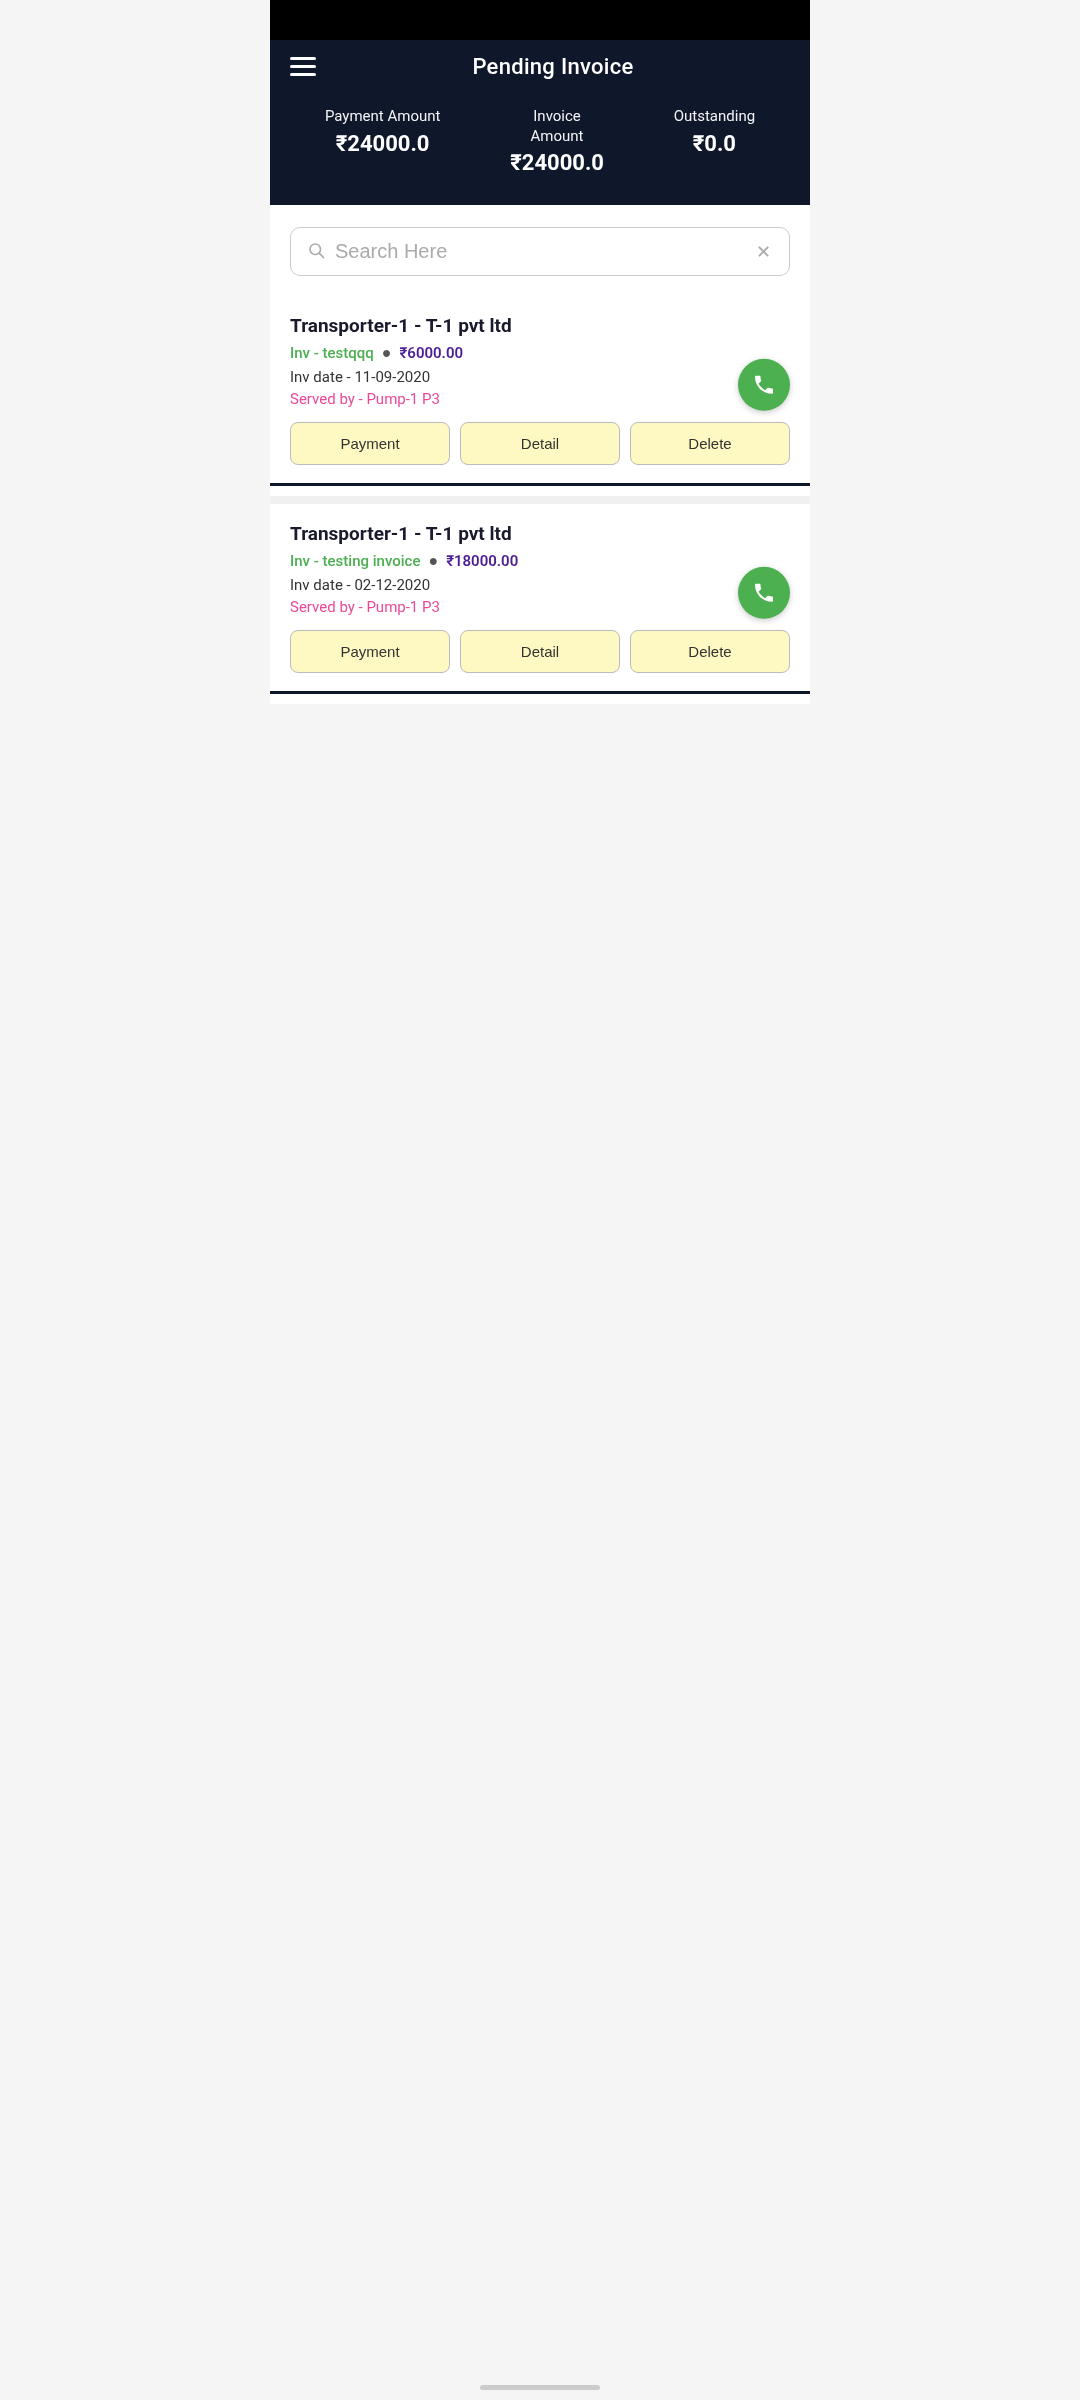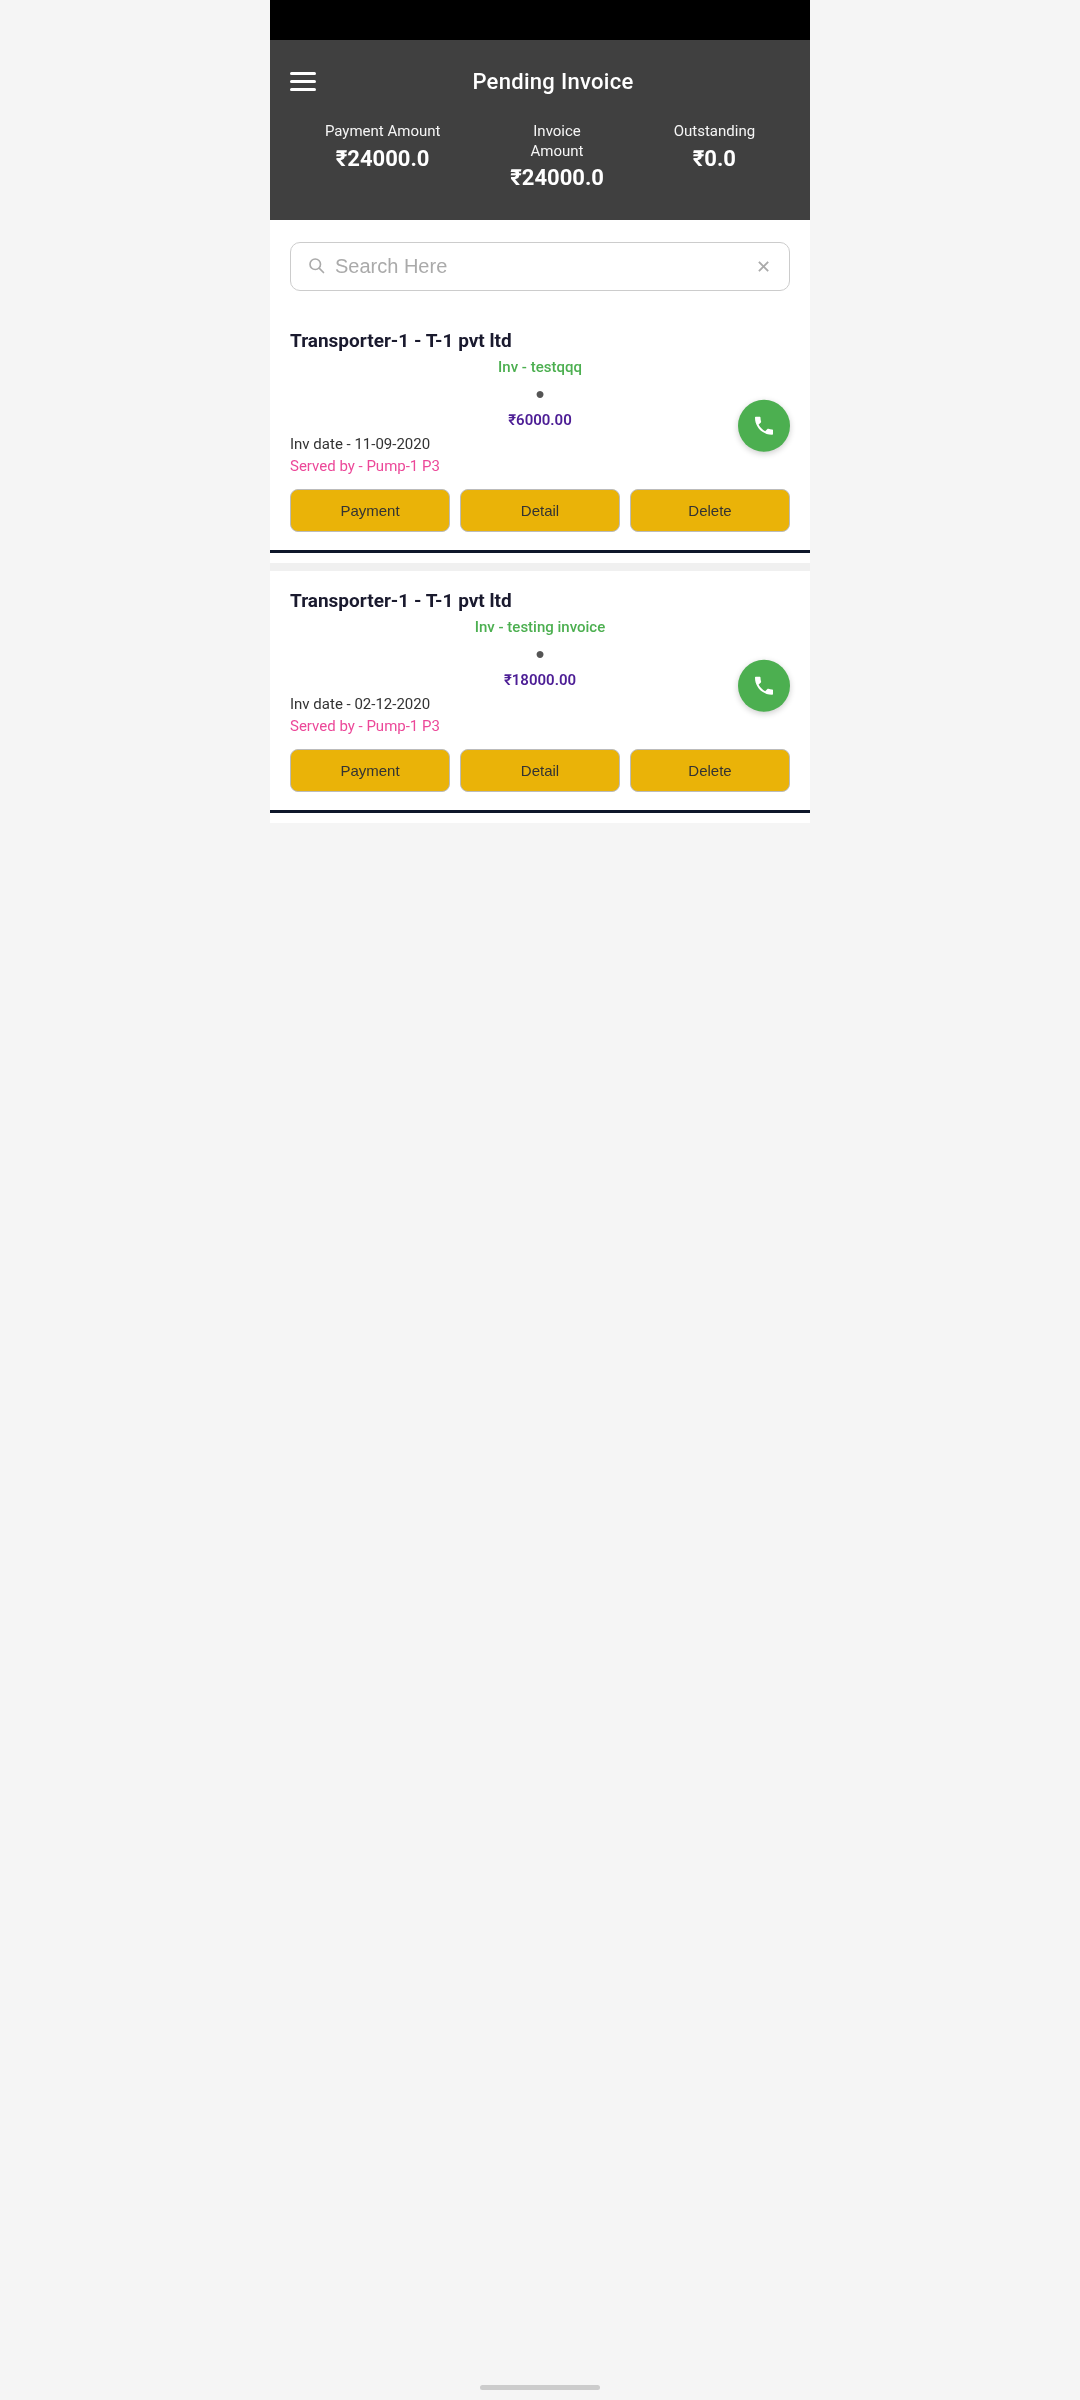--- a/index.html
+++ b/index.html
@@ -14,22 +14,22 @@
       min-height: 1200px;
     }
 
     .status-bar {
       background: #000;
       height: 40px;
       width: 100%;
     }
 
     .header {
-      background: #404040;
-      padding: 29px 20px 30px 20px;
+      background: #0f172a;
+      padding: 14px 20px 30px 20px;
     }
 
     .header-top {
       display: flex;
       align-items: center;
       margin-bottom: 28px;
     }
 
     .menu-icon {
       color: #fff;
@@ -142,21 +142,20 @@
       font-weight: 700;
       color: #1a1a2e;
       margin-bottom: 6px;
     }
 
     .invoice-meta-row {
       display: flex;
       align-items: center;
       gap: 8px;
       margin-bottom: 6px;
-      flex-direction: column;
     }
 
     .invoice-id {
       color: #4caf50;
       font-size: 15px;
       font-weight: 500;
     }
 
     .dot {
       color: #555;
@@ -207,21 +206,21 @@
     .action-buttons {
       display: flex;
       gap: 10px;
     }
 
     .action-btn {
       flex: 1;
       padding: 12px 8px;
       border: 1.5px solid #bbb;
       border-radius: 8px;
-      background: #eab308;
+      background: #fef9c3;
       font-size: 15px;
       color: #333;
       cursor: pointer;
       text-align: center;
       font-weight: 400;
     }
 
     .bottom-bar {
       position: fixed;
       bottom: 10px;

